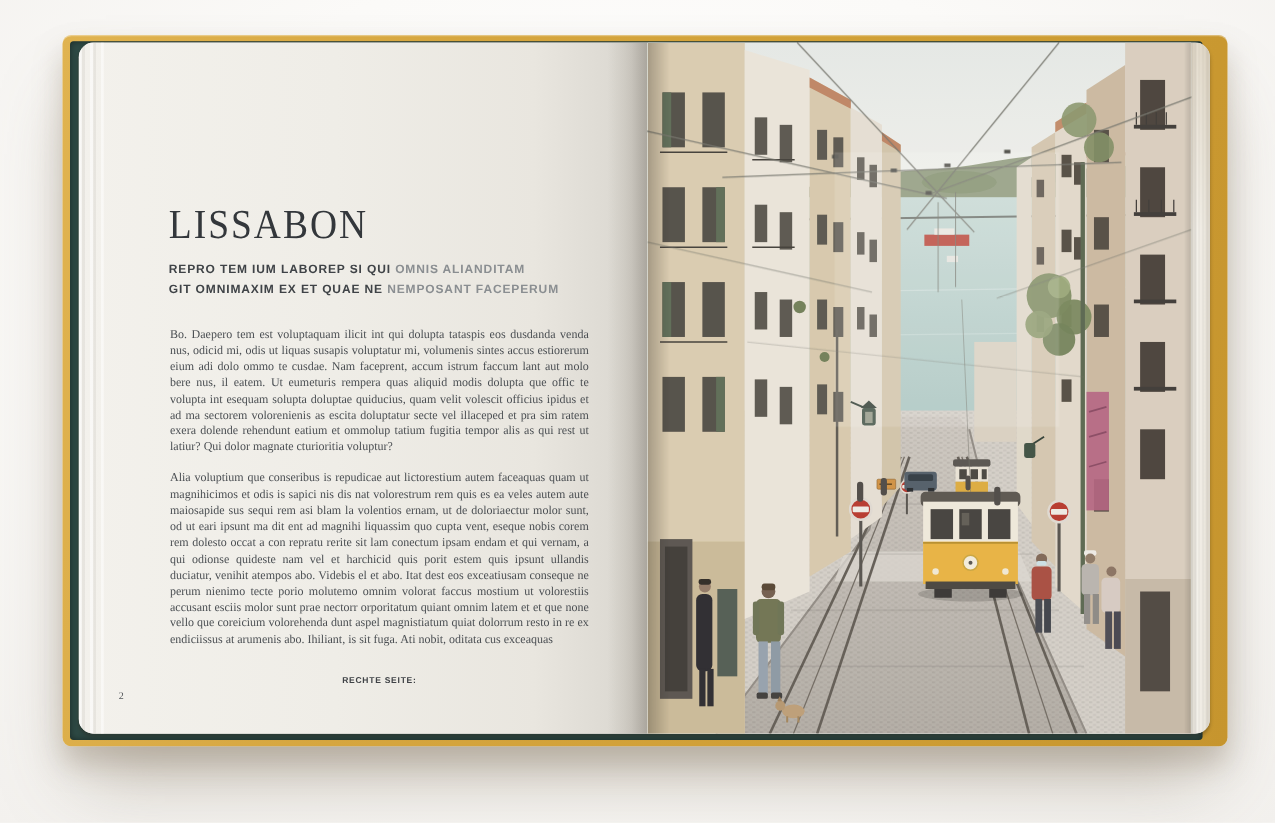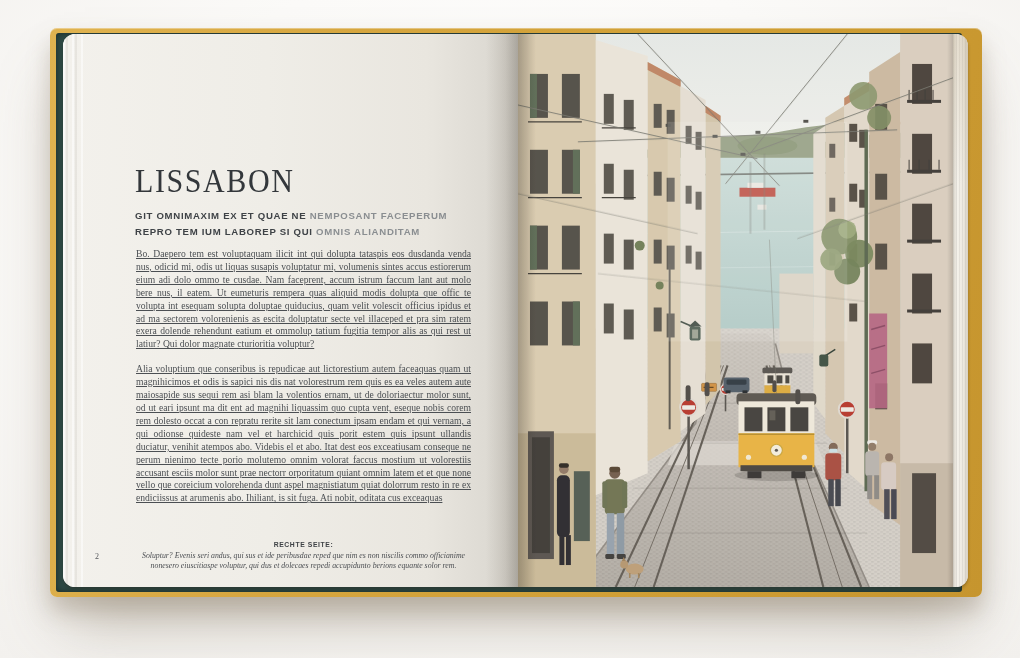--- a/index.html
+++ b/index.html
@@ -56,24 +56,23 @@
     color:#33373b;transform:scaleY(1.1);transform-origin:left top;
   }
   .subtitle{
     position:absolute;left:72px;top:174px;
     font-family:"Liberation Sans","DejaVu Sans",sans-serif;
     font-size:9.6px;font-weight:700;letter-spacing:.7px;line-height:15.5px;
     color:#3f4347;white-space:nowrap;
   }
   .subtitle .light{color:#8a8e91;}
   .body-text{
-    position:absolute;left:73px;top:214px;width:335px;
+    position:absolute;left:73px;top:228px;width:335px;
     font-size:9.6px;line-height:12.9px;text-align:justify;
     color:#4b4f53;
-    text-decoration:underline;
   }
   .body-text p{margin:0 0 12px 0;}
   .caption{position:absolute;left:73px;top:506px;width:335px;text-align:center;}
   .caption-label{
     font:700 6.8px/9px "Liberation Sans","DejaVu Sans",sans-serif;
     letter-spacing:.6px;color:#3f4246;
   }
   .caption-text{
     font:italic 7.8px/10.2px "Liberation Serif","DejaVu Serif",serif;
     color:#4b4e52;margin-top:2px;
@@ -114,30 +113,29 @@
 
 <div class="stage">
   <div class="book">
     <div class="lining"></div>
     <div class="pages">
 
       <div class="page-left">
         <div class="page-curl"></div>
         <h1 class="title">LISSABON</h1>
         <div class="subtitle">
+          <div><span>REPRO TEM IUM LABOREP SI QUI </span><span class="light">OMNIS ALIANDITAM</span></div>
           <div><span>GIT OMNIMAXIM EX ET QUAE NE </span><span class="light">NEMPOSANT FACEPERUM</span></div>
-          <div><span>REPRO TEM IUM LABOREP SI QUI </span><span class="light">OMNIS ALIANDITAM</span></div>
         </div>
         <div class="body-text">
           <p>Bo. Daepero tem est voluptaquam ilicit int qui dolupta tataspis eos dusdanda venda nus, odicid mi, odis ut liquas susapis voluptatur mi, volumenis sintes accus estiorerum eium adi dolo ommo te cusdae. Nam faceprent, accum istrum faccum lant aut molo bere nus, il eatem. Ut eumeturis rempera quas aliquid modis dolupta que offic te volupta int esequam solupta doluptae quiducius, quam velit volescit officius ipidus et ad ma sectorem volorenienis as escita doluptatur secte vel illaceped et pra sim ratem exera dolende rehendunt eatium et ommolup tatium fugitia tempor alis as qui rest ut latiur? Qui dolor magnate cturioritia voluptur?</p>
           <p>Alia voluptium que conseribus is repudicae aut lictorestium autem faceaquas quam ut magnihicimos et odis is sapici nis dis nat volorestrum rem quis es ea veles autem aute maiosapide sus sequi rem asi blam la volentios ernam, ut de doloriaectur molor sunt, od ut eari ipsunt ma dit ent ad magnihi liquassim quo cupta vent, eseque nobis corem rem dolesto occat a con repratu rerite sit lam conectum ipsam endam et qui vernam, a qui odionse quideste nam vel et harchicid quis porit estem quis ipsunt ullandis duciatur, venihit atempos abo. Videbis el et abo. Itat dest eos exceatiusam conseque ne perum nienimo tecte porio molutemo omnim volorat faccus mostium ut volorestiis accusant esciis molor sunt prae nectorr orporitatum quiant omnim latem et et que none vello que coreicium volorehenda dunt aspel magnistiatum quiat dolorrum resto in re ex endiciissus at arumenis abo. Ihiliant, is sit fuga. Ati nobit, oditata cus exceaquas</p>
         </div>
         <div class="caption">
           <div class="caption-label">RECHTE SEITE:</div>
-          <div class="caption-text">Soluptur? Evenis seri andus, qui sus et ide peribusdae reped que nim es non niscilis commo officianime nonesero eiuscitiaspe voluptur, qui dus et dolecaes repedi accupidunto berions equante solor rem.</div>
         </div>
         <div class="page-number">2</div>
         <div class="gutter-shadow"></div>
       </div>
 
       <div class="page-right">
         <svg viewBox="0 0 436 554" preserveAspectRatio="none">
           <defs>
             <linearGradient id="sky" x1="0" y1="0" x2="0" y2="1">
               <stop offset="0" stop-color="#e4e8e5"></stop>

